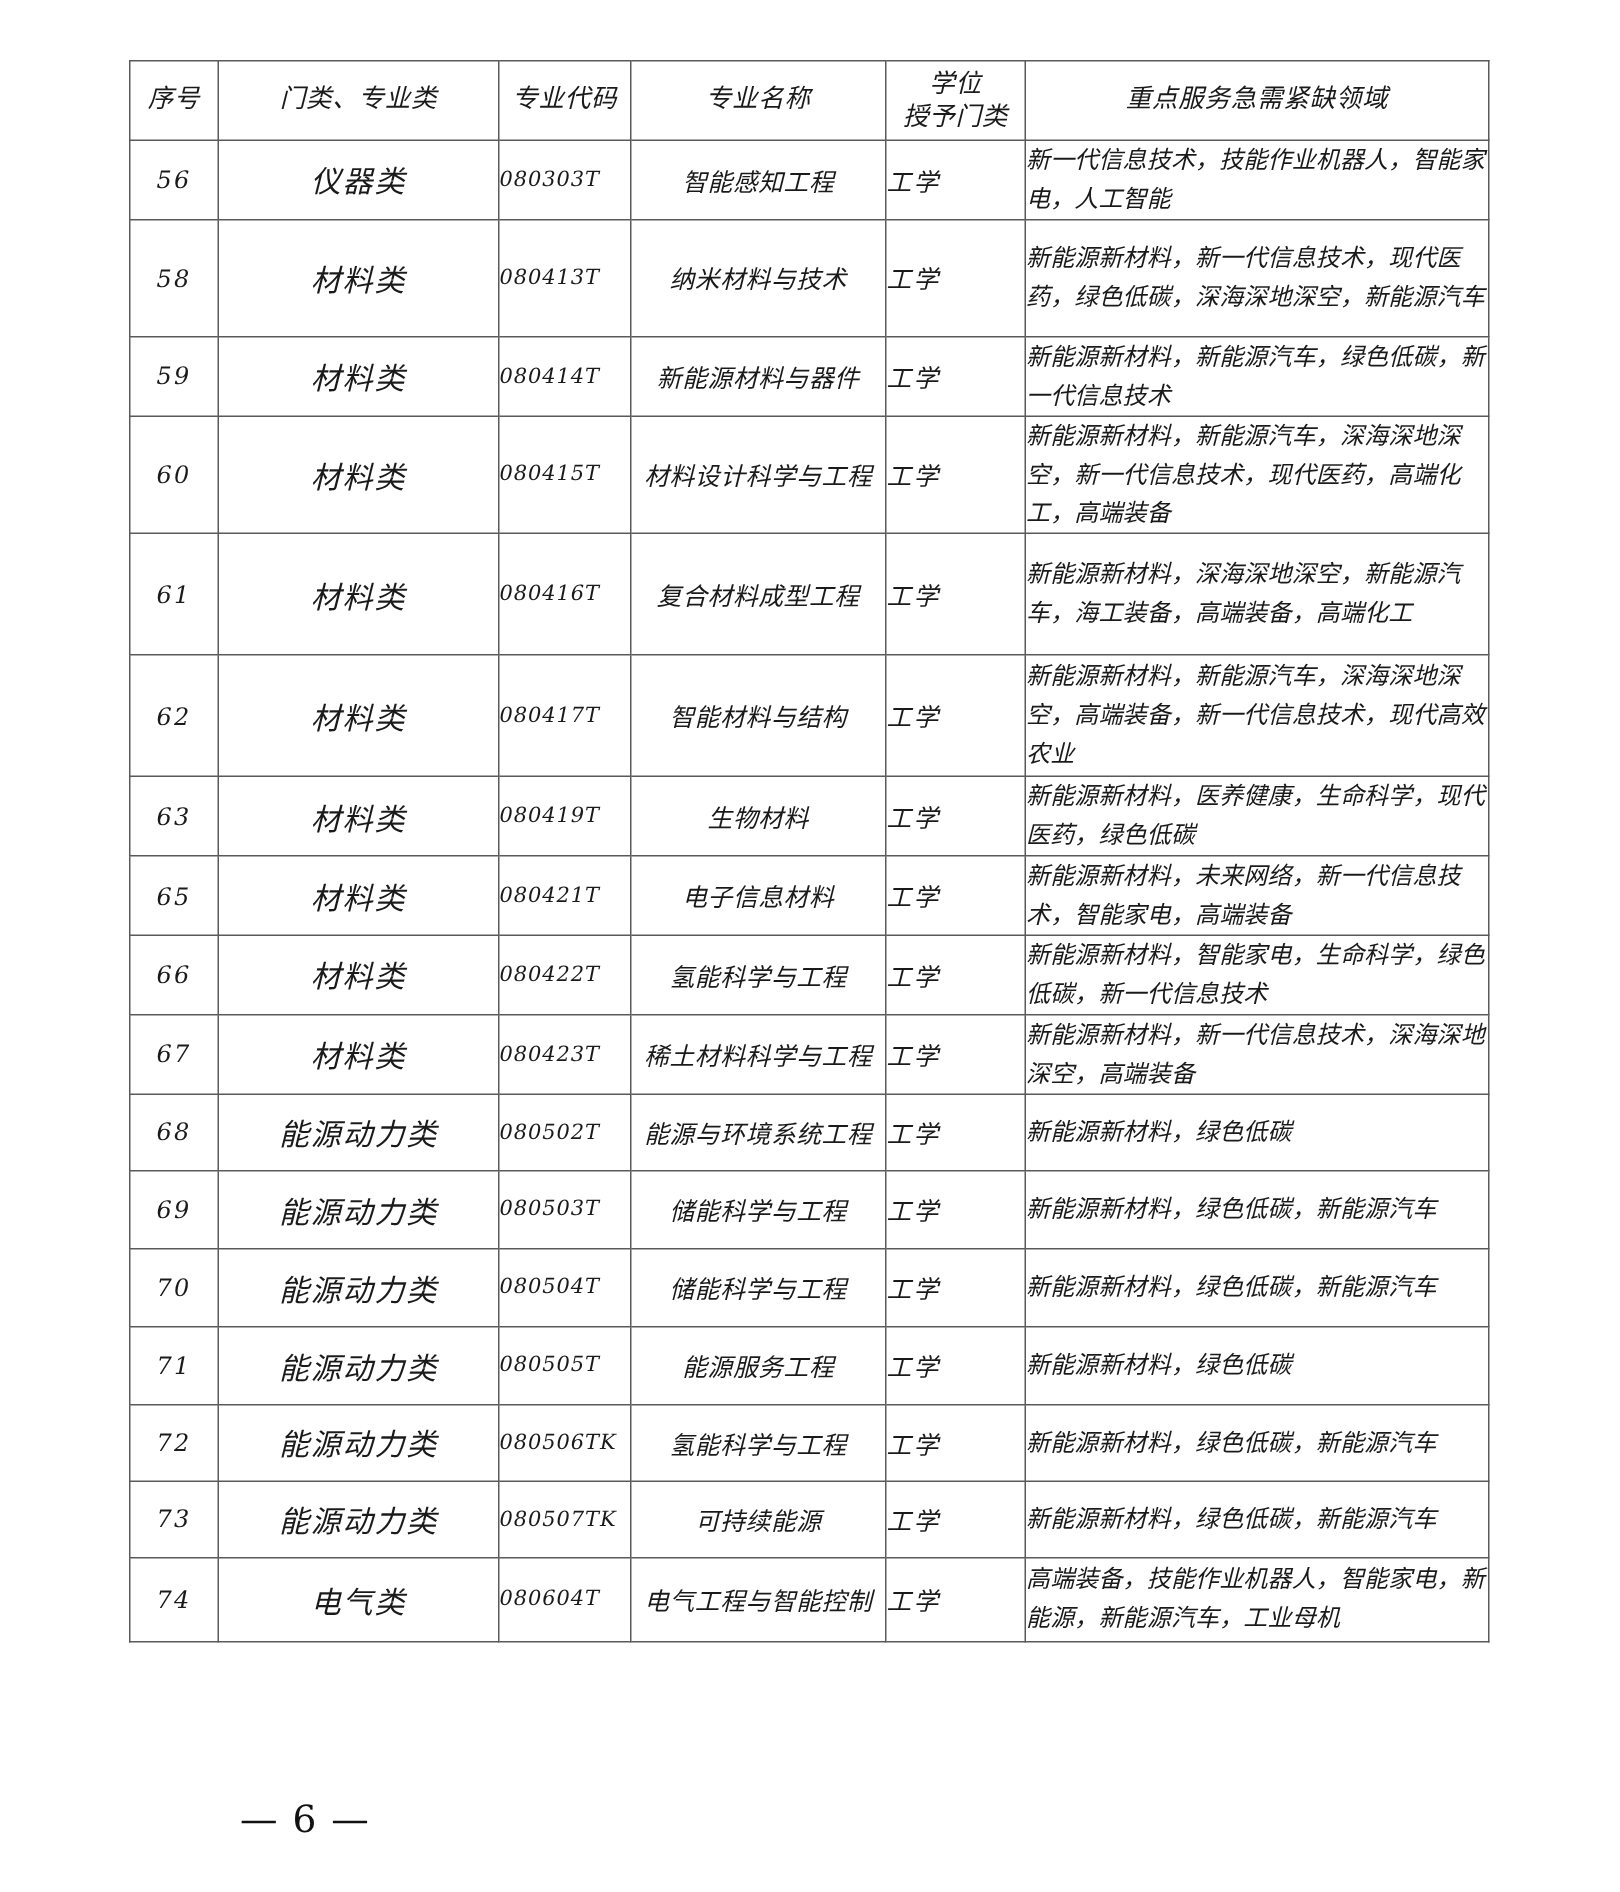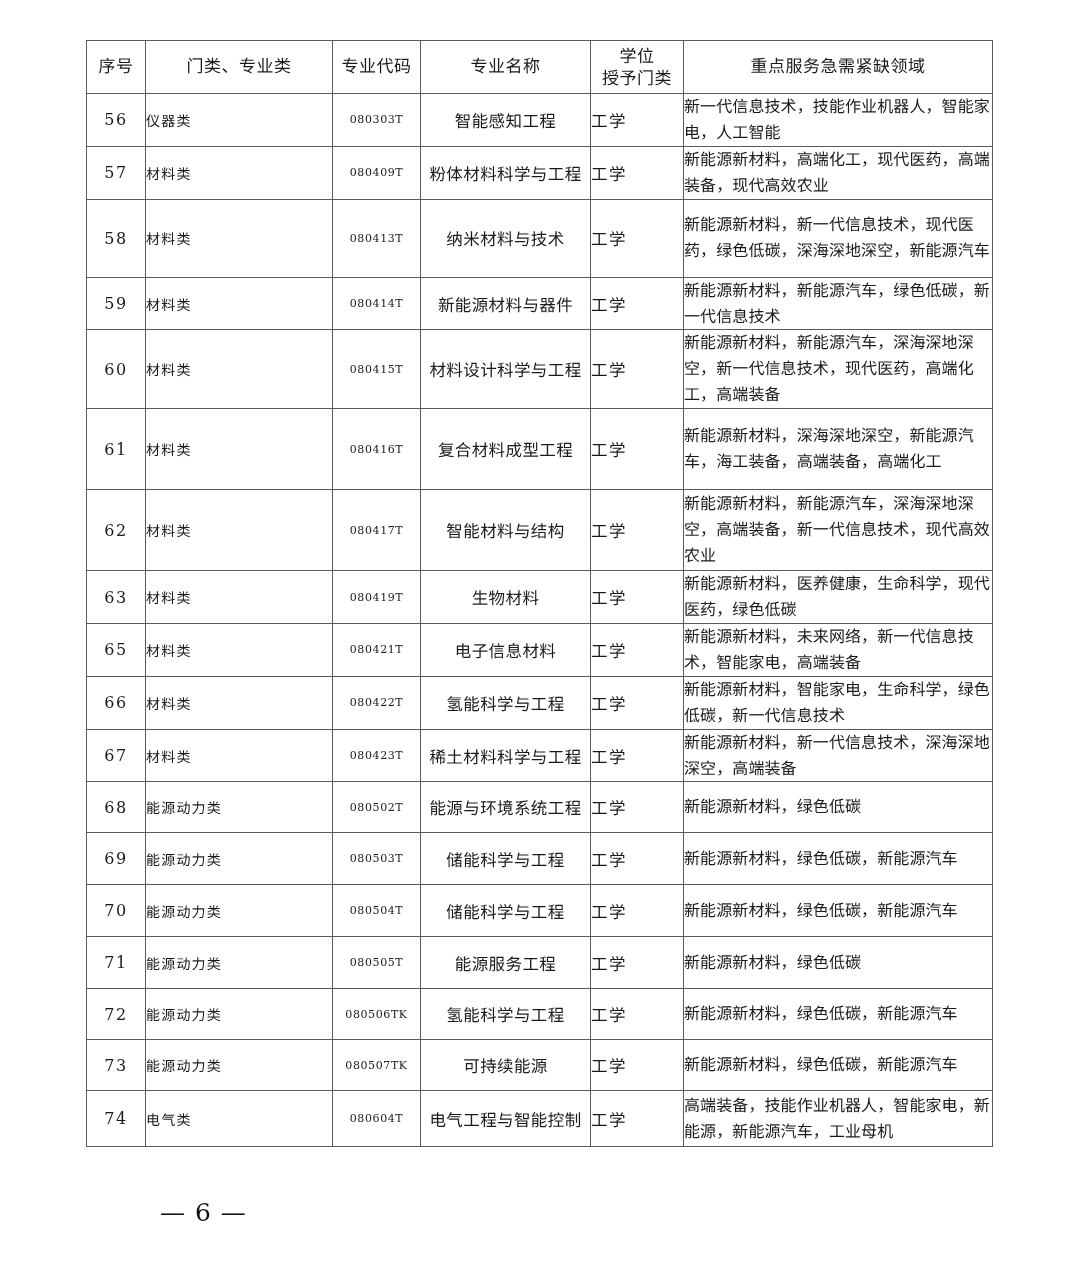--- a/index.html
+++ b/index.html
@@ -21,20 +21,21 @@
     left: 0;
     top: 0;
     width: 1080px;
     height: 1261px;
   }
   .table-wrap {
     position: absolute;
     left: 86px;
     top: 40px;
     width: 906px;
+    font-style: italic;
   }
   table.major-table {
     border-collapse: collapse;
     table-layout: fixed;
     width: 906px;
     background: #fff;
   }
   table.major-table col.c-seq    { width: 59px; }
   table.major-table col.c-cat    { width: 187px; }
   table.major-table col.c-code   { width: 88px; }
@@ -61,27 +62,26 @@
   }
   thead th.th-degree { line-height: 1.3; }
 
   td.cell-seq {
     text-align: center;
     font-size: 16px;
     letter-spacing: 1.5px;
     font-family: "DejaVu Serif", "Liberation Serif", serif;
   }
   td.cell-cat {
-    text-align: left;
+    text-align: center;
+    font-size: 20px;
+    letter-spacing: 1.2px;
+  }
+  td.cell-code {
     font-size: 14px;
-    letter-spacing: 1.2px;
-  }
-  td.cell-code {
-    text-align: center;
-    font-size: 11px;
     letter-spacing: 0.6px;
     font-family: "DejaVu Serif", "Liberation Serif", serif;
   }
   td.cell-name {
     text-align: center;
     font-size: 16.5px;
     letter-spacing: 0.4px;
     padding: 2px 3px;
   }
   td.cell-degree {
@@ -141,28 +141,20 @@
       </thead>
       <tbody id="table-body">
           <tr style="height: 52px;">
             <td class="cell-seq">56</td>
             <td class="cell-cat">仪器类</td>
             <td class="cell-code">080303T</td>
             <td class="cell-name">智能感知工程</td>
             <td class="cell-degree">工学</td>
             <td class="cell-field">新一代信息技术，技能作业机器人，智能家电，人工智能</td>
           </tr>
-          <tr style="height: 51px;">
-            <td class="cell-seq">57</td>
-            <td class="cell-cat">材料类</td>
-            <td class="cell-code">080409T</td>
-            <td class="cell-name">粉体材料科学与工程</td>
-            <td class="cell-degree">工学</td>
-            <td class="cell-field">新能源新材料，高端化工，现代医药，高端装备，现代高效农业</td>
-          </tr>
           <tr style="height: 78px;">
             <td class="cell-seq">58</td>
             <td class="cell-cat">材料类</td>
             <td class="cell-code">080413T</td>
             <td class="cell-name">纳米材料与技术</td>
             <td class="cell-degree">工学</td>
             <td class="cell-field">新能源新材料，新一代信息技术，现代医药，绿色低碳，深海深地深空，新能源汽车</td>
           </tr>
           <tr style="height: 52px;">
             <td class="cell-seq">59</td>

